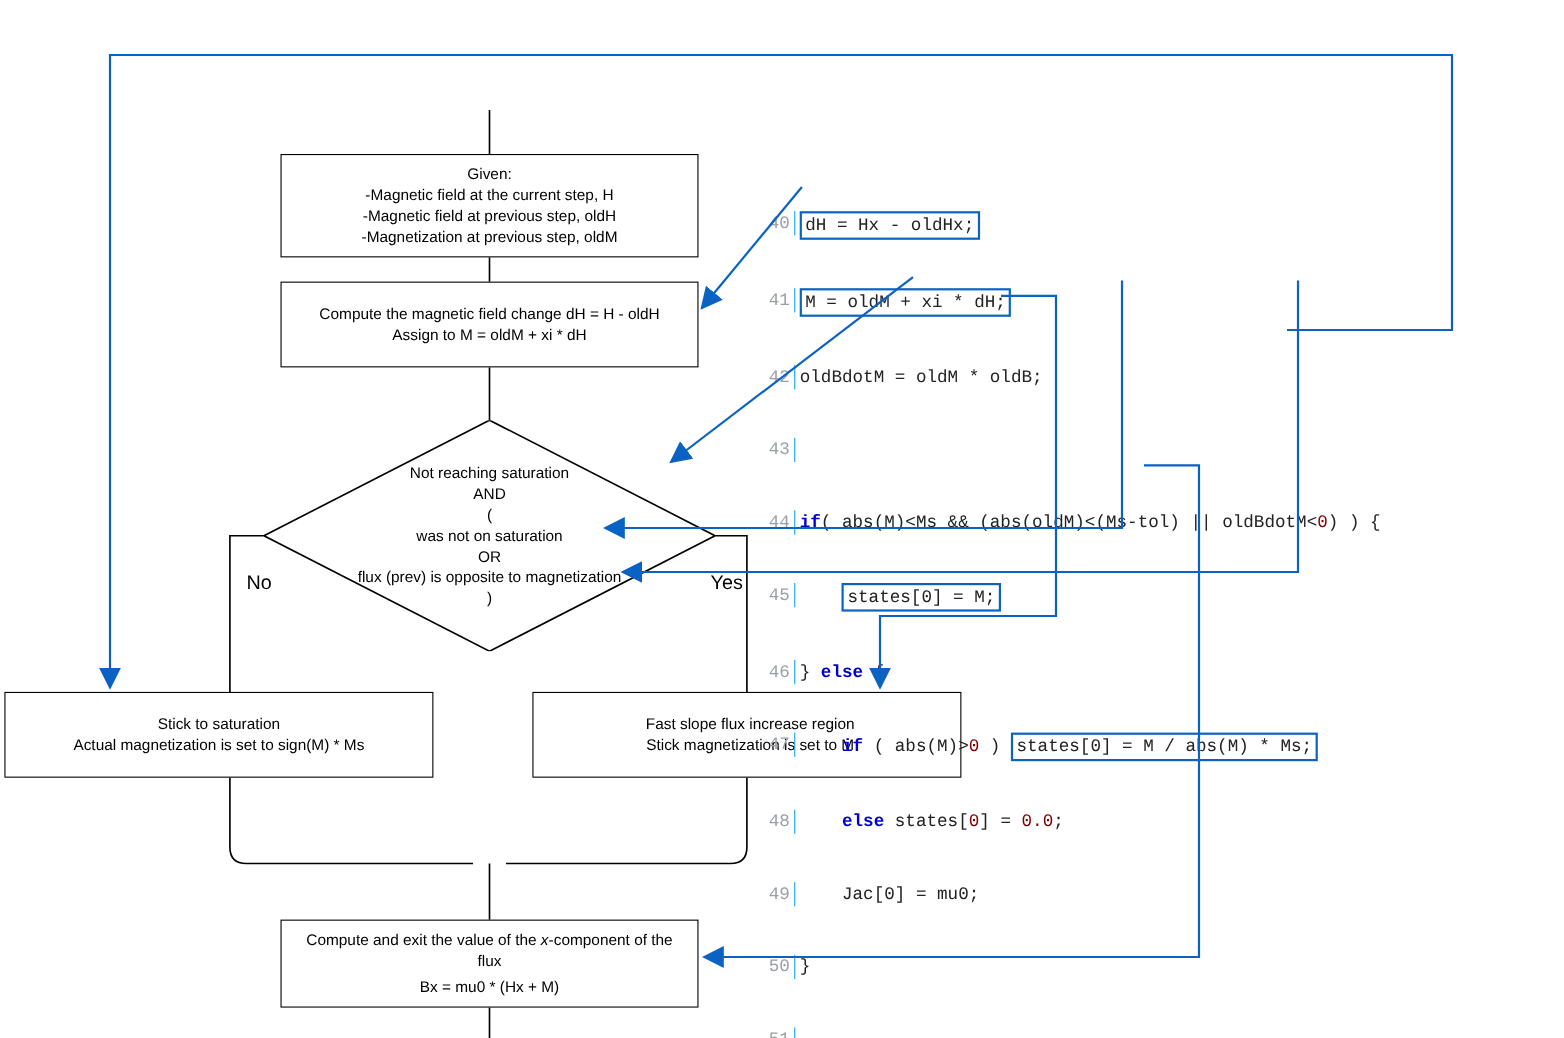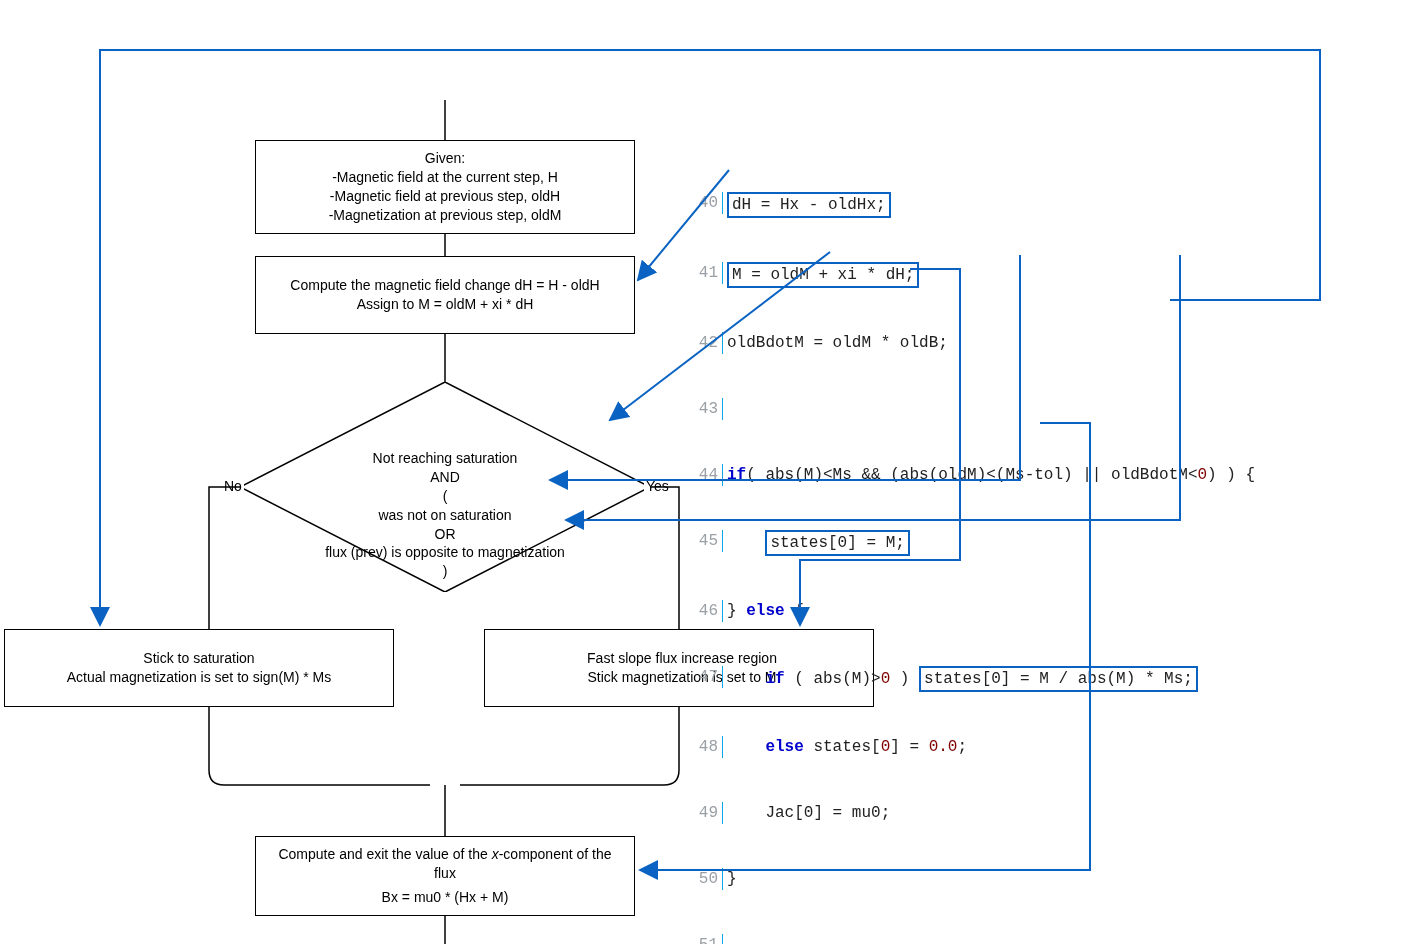--- a/index.html
+++ b/index.html
@@ -45,28 +45,28 @@
     position: absolute;
     left: 0; top: 0; width: 100%; height: 100%;
   }
   .diamond-text {
     position: absolute;
     left: 50%; top: 50%;
     transform: translate(-50%, -50%);
     text-align: center;
     line-height: 1.35;
     width: 90%;
-    margin-top: 28px;
   }
 
   .edge-label {
     position: absolute;
-    font-size: 14px;
+    font-size: 18px;
     background: #fff;
     padding: 0 2px;
+    margin-top: 41px;
   }
 
   .code-area {
     position: absolute;
     left: 690px;
     top: 148px;
     font-family: Consolas, "Courier New", monospace;
     font-size: 16px;
     line-height: 22px;
     white-space: pre;

